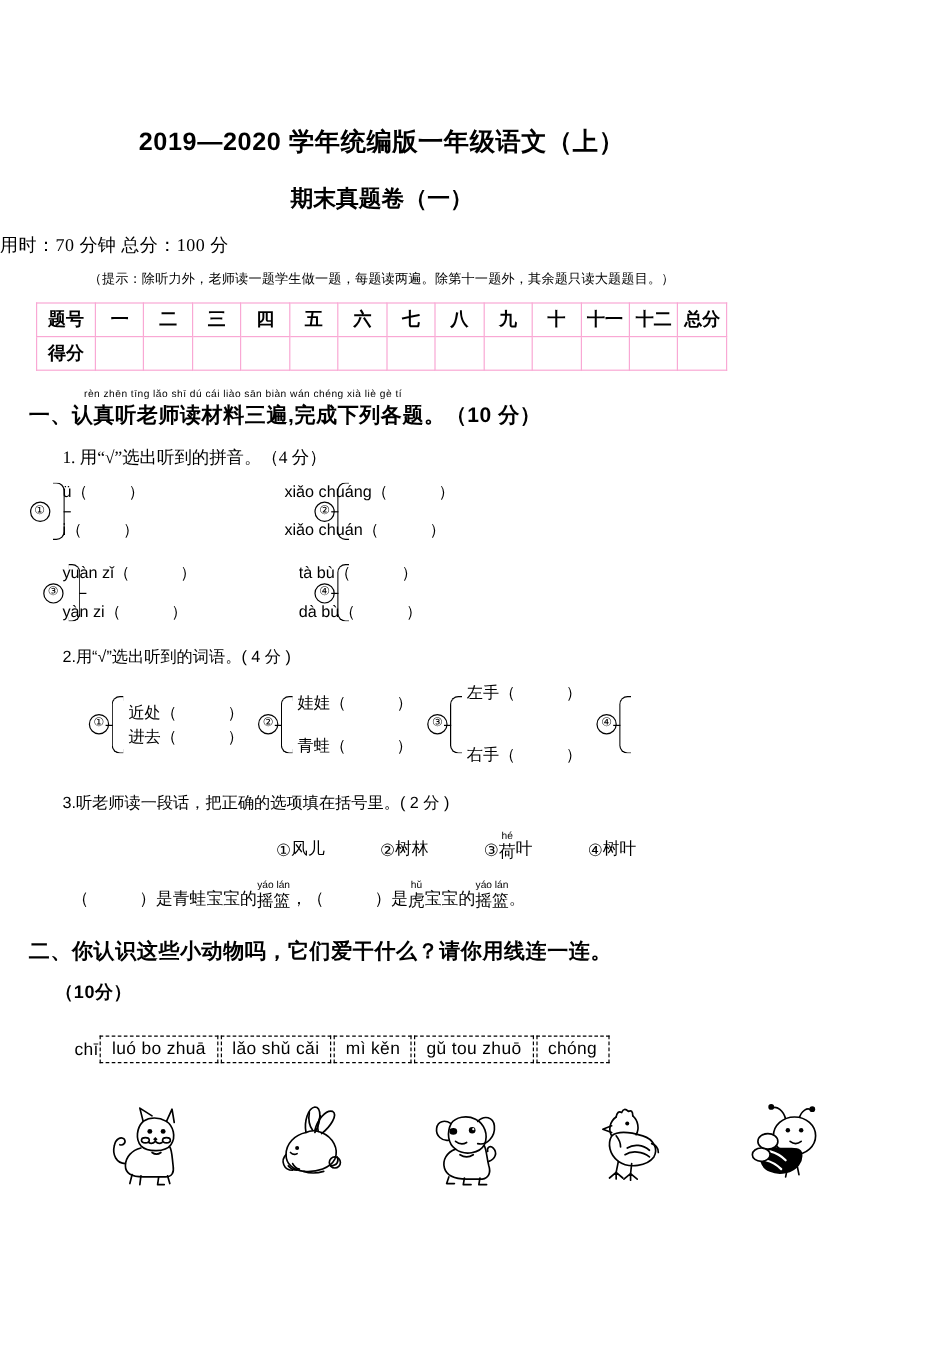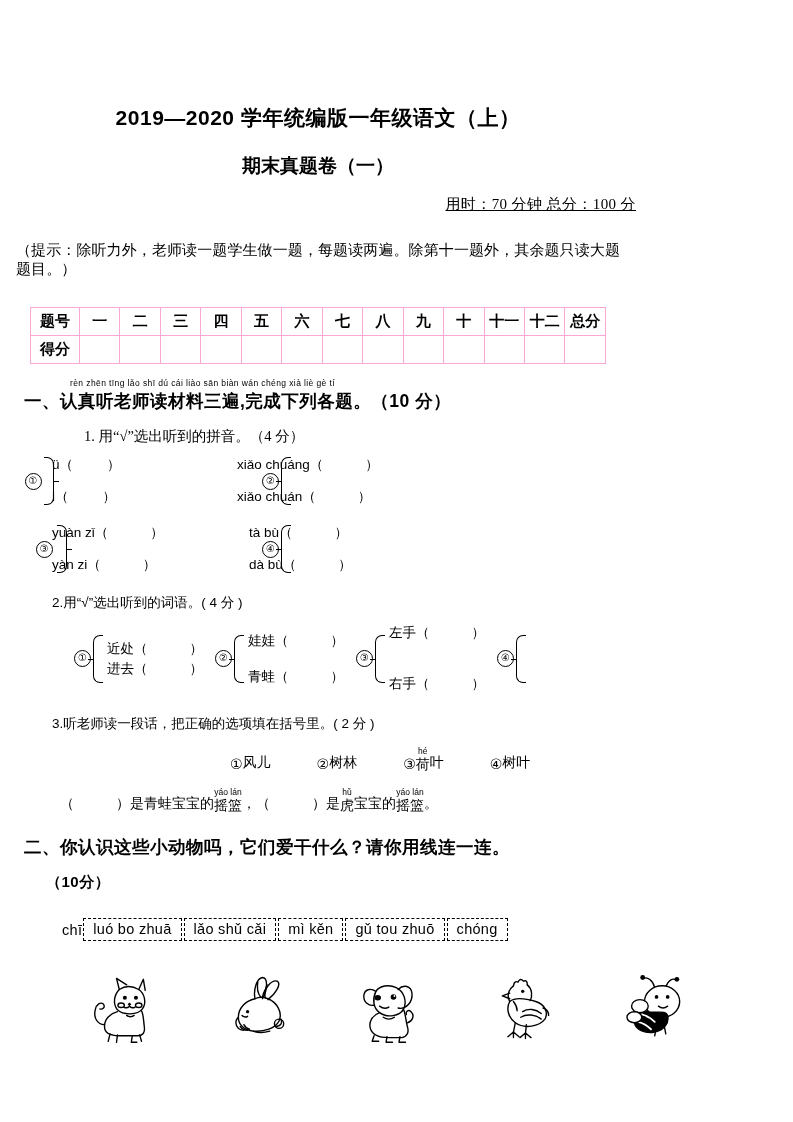--- a/index.html
+++ b/index.html
@@ -25,31 +25,30 @@
   }
   .doc-subtitle{
     text-align:center;
     font-size:19px;
     font-weight:bold;
     margin:3px;
     padding-top:18px;
     font-family:"Liberation Sans","DejaVu Sans",sans-serif;
   }
   .doc-meta{
-    text-align:right;
+    text-align:left;
     font-size:15px;
     margin:0;
     padding-top:13px;
     letter-spacing:.4px;
-    text-decoration:underline;
   }
   .doc-hint{
-    text-align:left;
-    font-size:15px;
-    margin:16px;
+    text-align:center;
+    font-size:11px;
+    margin:0;
     padding-top:11px;
     letter-spacing:.1px;
   }
 
   
   .score-table-wrap{padding:12px 30px 0 30px;}
   table.score-table{
     border-collapse:collapse;
     width:100%;
     table-layout:fixed;
@@ -95,21 +94,21 @@
   .ruby .pt{display:block;font-size:8.5px;font-family:"Liberation Sans","DejaVu Sans",sans-serif;line-height:9px;height:9px;}
   .ruby .bt{display:block;line-height:1.15;}
 
   
   .q-line{
     font-family:"Liberation Sans","DejaVu Sans",sans-serif;
     font-size:13.5px;
     padding-left:52px;
     padding-top:14px;
   }
-  .q-line.serif{font-family:"Liberation Serif","DejaVu Serif",serif;font-size:14.5px;margin-left:32px;}
+  .q-line.serif{font-family:"Liberation Serif","DejaVu Serif",serif;font-size:14.5px;}
 
   
   .brace-grid{position:relative;padding-left:52px;padding-top:10px;}
   .bgroup{
     display:inline-flex;align-items:center;
     font-family:"Liberation Sans","DejaVu Sans",sans-serif;
     font-size:13.5px;
     vertical-align:middle;
   }
   .bnum{

